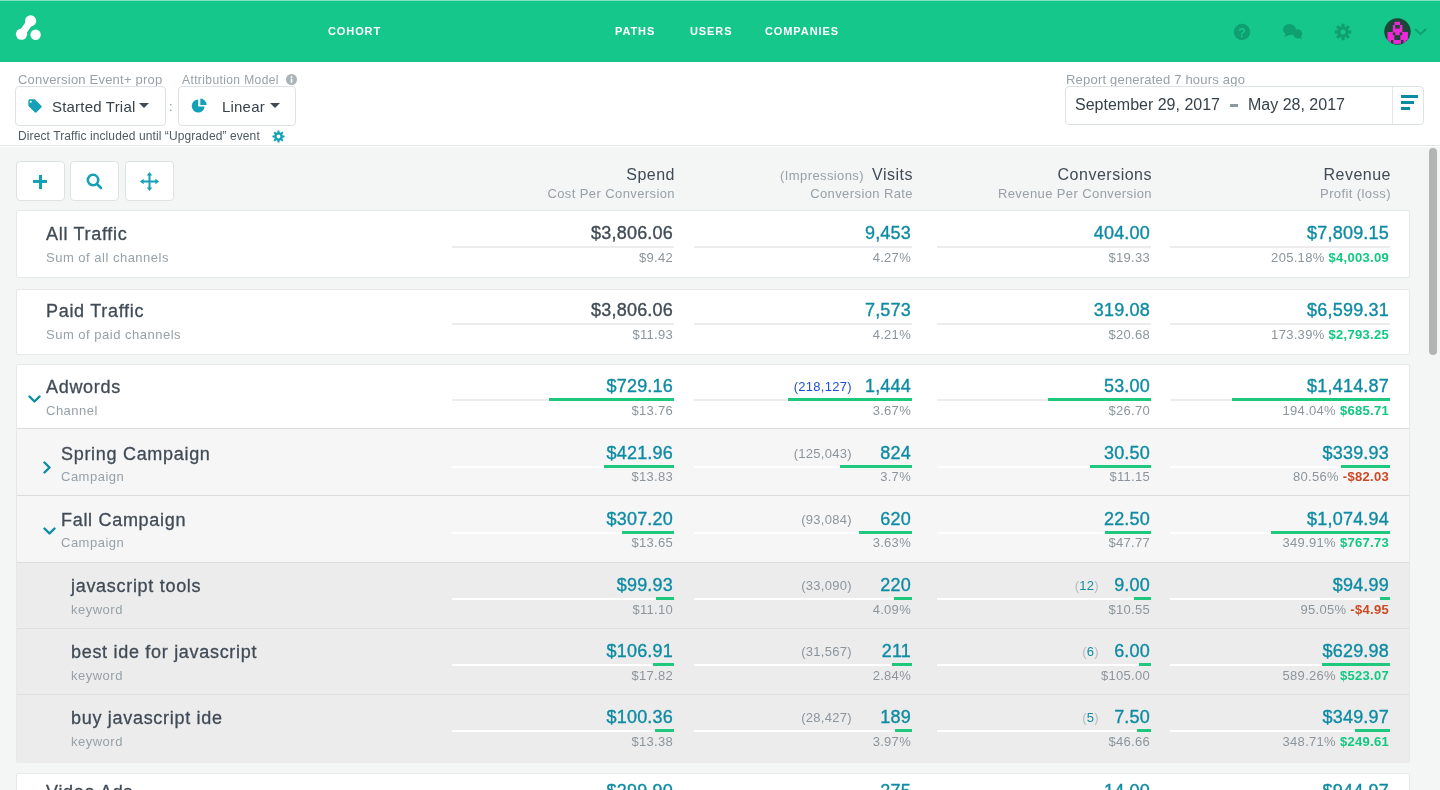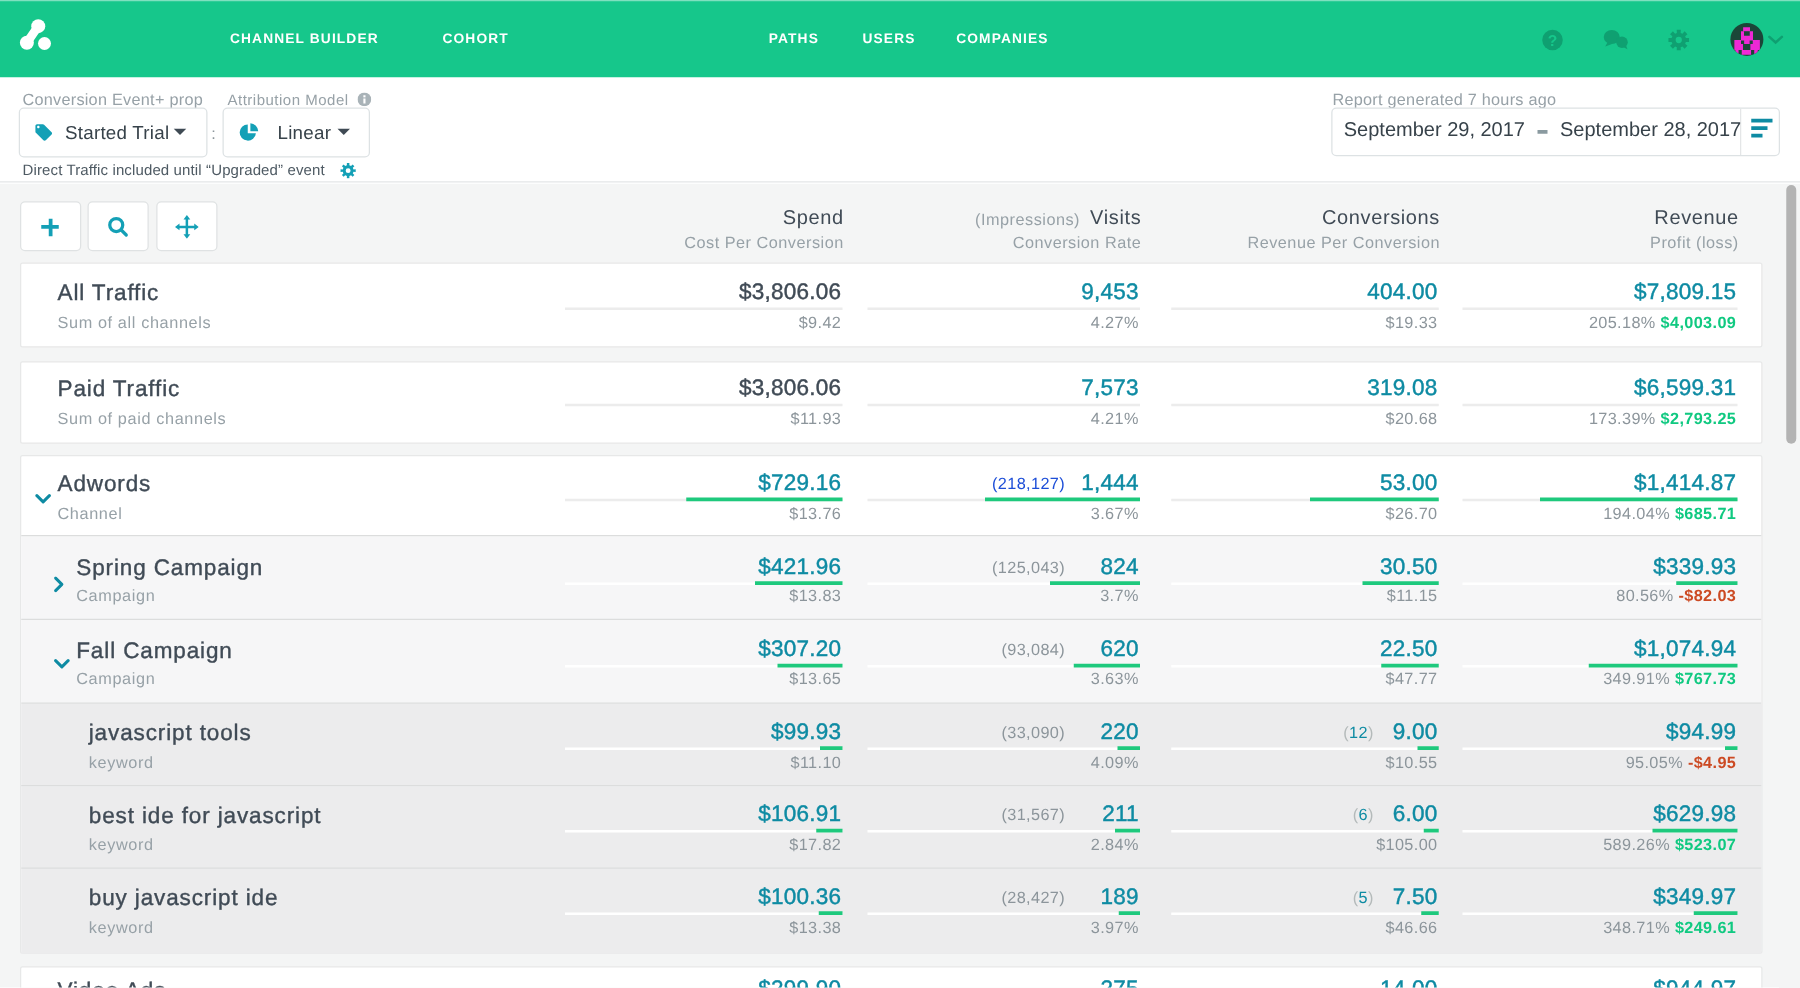--- a/index.html
+++ b/index.html
@@ -30,22 +30,21 @@
 <nav>
 <div class="abs" style="left:0;top:0;width:1440px;height:1px;background:rgba(255,255,255,.45)"></div>
 <svg class="abs" style="left:14px;top:13px" width="30" height="30" viewBox="0 0 30 30">
 <g fill="#fff" stroke="none">
 <line x1="7.5" y1="21.2" x2="16.6" y2="7.9" stroke="#fff" stroke-width="7" stroke-linecap="round"></line>
 <circle cx="7.5" cy="21.2" r="5.6"></circle>
 <circle cx="16.6" cy="7.9" r="5.6"></circle>
 <circle cx="21.6" cy="21.8" r="5.2"></circle>
 </g>
       </svg>
-<div class="navitem" style="left:184px">CHANNEL BUILDER</div>
-<div class="navitem" style="left:354px">COHORT</div>
+<div class="navitem" style="left:328px">COHORT</div>
 <div class="navitem" style="left:615px">PATHS</div>
 <div class="navitem" style="left:690px">USERS</div>
 <div class="navitem" style="left:765px">COMPANIES</div>
 <svg class="abs" style="left:1233px;top:23px" width="18" height="18" viewBox="0 0 18 18">
 <circle cx="9" cy="9" r="8.2" fill="#0fa071"></circle>
 <text x="9" y="13.5" font-size="12.5" font-weight="bold" font-family="Liberation Sans" fill="#16c78b" text-anchor="middle">?</text>
       </svg>
 <svg class="abs" style="left:1282px;top:23px" width="22" height="18" viewBox="0 0 22 18">
 <ellipse fill="#0fa071" cx="7.4" cy="6.6" rx="6.4" ry="5.6"></ellipse>
 <path fill="#0fa071" d="M4.2 10.5 L2.2 14.1 L7.6 12.1 Z"></path>
@@ -106,21 +105,21 @@
 <div class="caret" style="left:270px;top:103px"></div>
 <div class="abs" style="left:18px;top:129px;font-size:12px;color:#4e5a63;letter-spacing:.1px">Direct Traffic included until “Upgraded” event</div>
 <svg class="abs" style="left:272px;top:130px" width="13" height="13" viewBox="0 0 18 18">
 <path fill="#14a0b6" fill-rule="evenodd" d="M17.38,7.60 L17.38,10.40 L14.94,10.38 L14.18,12.23 L15.92,13.94 L13.94,15.92 L12.23,14.18 L10.38,14.94 L10.40,17.38 L7.60,17.38 L7.62,14.94 L5.77,14.18 L4.06,15.92 L2.08,13.94 L3.82,12.23 L3.06,10.38 L0.62,10.40 L0.62,7.60 L3.06,7.62 L3.82,5.77 L2.08,4.06 L4.06,2.08 L5.77,3.82 L7.62,3.06 L7.60,0.62 L10.40,0.62 L10.38,3.06 L12.23,3.82 L13.94,2.08 L15.92,4.06 L14.18,5.77 L14.94,7.62 Z M11.70,9.00 A2.70,2.70 0 1 0 6.30,9.00 A2.70,2.70 0 1 0 11.70,9.00 Z"></path>
     </svg>
 <div class="flab" style="left:1066px;top:72px">Report generated 7 hours ago</div>
 <div class="dd" style="left:1065px;top:86px;width:359px;height:39px"></div>
 <div class="abs" style="left:1392px;top:87px;width:1px;height:37px;background:#e4e6e7"></div>
 <div class="ddtxt" style="left:1075px;top:96px;font-size:16px;letter-spacing:0">September 29, 2017</div>
 <div class="abs" style="left:1230px;top:104px;width:8px;height:3px;background:#8a9aa0"></div>
-<div class="ddtxt" style="left:1248px;top:96px;font-size:16px;letter-spacing:0">September 28, 2017</div>
+<div class="ddtxt" style="left:1248px;top:96px;font-size:16px;letter-spacing:0">May 28, 2017</div>
 <div class="abs" style="left:1401px;top:95px;width:17px;height:3px;background:#0e8ba3"></div>
 <div class="abs" style="left:1401px;top:101px;width:13px;height:3px;background:#0e8ba3"></div>
 <div class="abs" style="left:1401px;top:107px;width:9px;height:3px;background:#0e8ba3"></div>
 <div class="abs" style="left:0;top:147px;width:1440px;height:643px;background:#f4f5f5"></div>
 <div class="btn" style="left:16px;top:161px"></div>
 <div class="btn" style="left:70px;top:161px"></div>
 <div class="btn" style="left:125px;top:161px"></div>
 <div class="abs" style="left:33px;top:180px;width:14px;height:3px;background:#14a0b6"></div>
 <div class="abs" style="left:38.5px;top:174.5px;width:3px;height:14px;background:#14a0b6"></div>
 <svg class="abs" style="left:86px;top:173px" width="17" height="17" viewBox="0 0 17 17">

